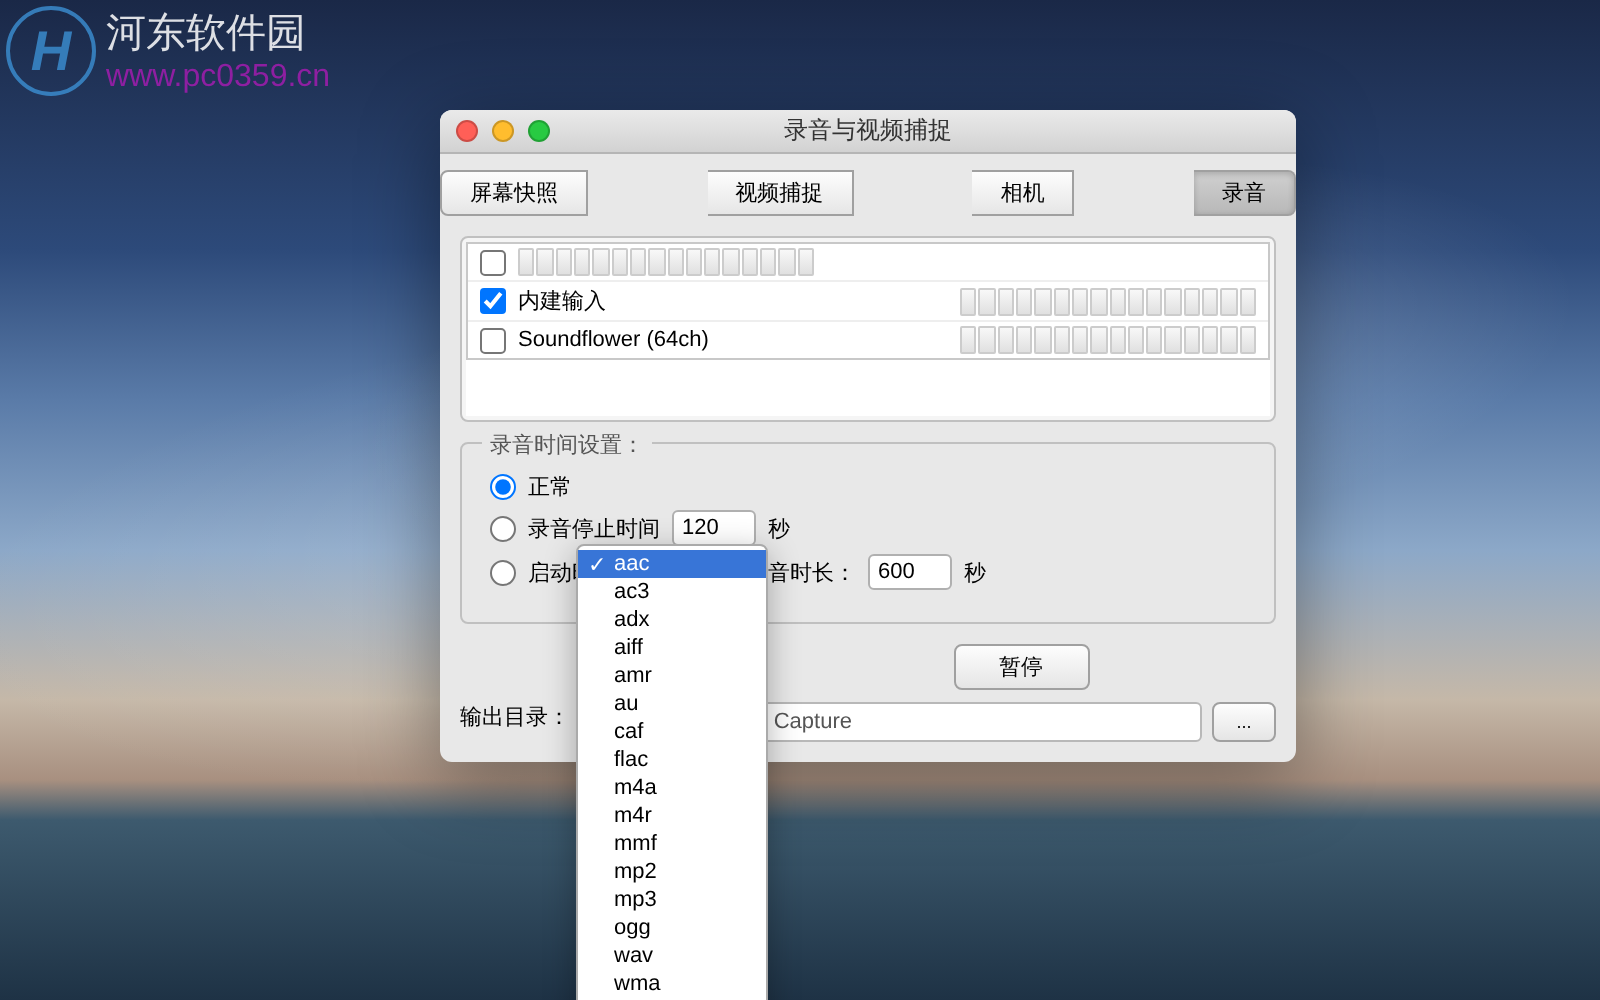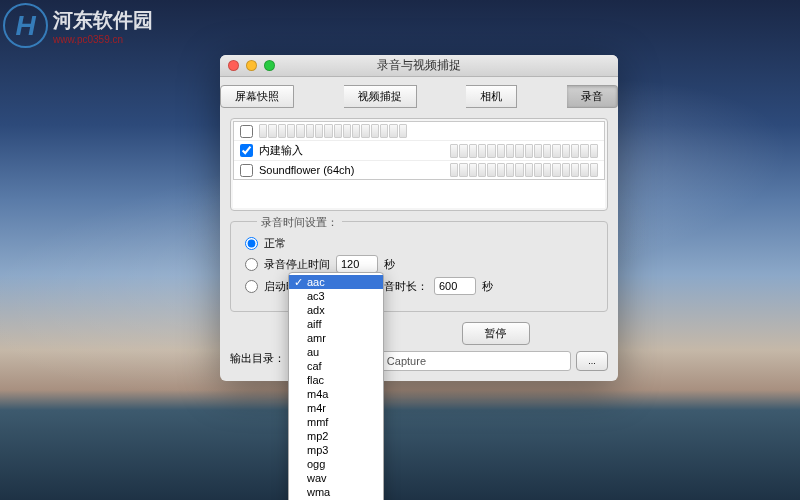--- a/index.html
+++ b/index.html
@@ -1,23 +1,23 @@
 <!DOCTYPE html>
 <html><head>
 <meta charset="utf-8">
 <style>
 *{margin:0;padding:0;box-sizing:border-box;font-family:-apple-system,"Lucida Grande",sans-serif;font-size:11px}
 body{width:800px;height:500px;background:linear-gradient(to bottom,#1a2847 0%,#2d4a7a 25%,#5a7ba8 40%,#8ca8c8 55%,#c5b8a8 70%,#a89080 78%,#3d5a6e 82%,#1e3245 100%);position:relative;overflow:hidden}
 .cloud{position:absolute;width:900px;height:300px;background:radial-gradient(ellipse at 60% 40%,rgba(255,255,255,0.25) 0%,transparent 40%),radial-gradient(ellipse at 40% 60%,rgba(255,255,255,0.15) 0%,transparent 45%);transform:rotate(-8deg);top:80px;left:-50px}
 .watermark{position:absolute;top:3px;left:3px;width:180px;display:flex;align-items:center;opacity:0.85}
 .logo{width:45px;height:45px;border:2px solid #3a8acc;border-radius:50%;display:flex;align-items:center;justify-content:center;font-size:28px;font-weight:bold;color:#3a8acc;font-style:italic}
 .wm-text{margin-left:5px;color:#fff}
-.wm-text .brand{font-size:20px;font-weight:bold}
-.wm-text .url{font-size:10px;color:#b91c1c;display:block}
-.window{position:absolute;left:220px;top:55px;width:398px;background:#e8e8e8;border-radius:6px;box-shadow:0 8px 40px rgba(0,0,0,0.4)}
+.wm-text .brand{font-size:20px;font-weight:normal}
+.wm-text .url{font-size:16px;color:#a21caf;display:block}
+.window{position:absolute;left:220px;top:55px;width:428px;background:#e8e8e8;border-radius:6px;box-shadow:0 8px 40px rgba(0,0,0,0.4)}
 .titlebar{height:22px;background:linear-gradient(#eaeaea,#d2d2d2);border-bottom:1px solid #b5b5b5;border-radius:6px 6px 0 0;display:flex;align-items:center;padding:0 8px;position:relative}
 .traffic{display:flex;gap:7px}
 .dot{width:11px;height:11px;border-radius:50%;border:1px solid rgba(0,0,0,0.2)}
 .dot.r{background:#ff5f57}.dot.y{background:#ffbd2e}.dot.g{background:#28ca42}
 .wtitle{position:absolute;left:0;right:0;text-align:center;font-size:12px;color:#333}
 .tabs{display:flex;justify-content:space-between;gap:0;margin-top:8px}
 .tab{padding:3px 14px;background:linear-gradient(#fdfdfd,#e6e6e6);border:1px solid #a0a0a0;font-size:11px;cursor:pointer}
 .tab:first-child{border-radius:4px 0 0 4px}
 .tab:last-child{border-radius:0 4px 4px 0}
 .tab+.tab{border-left:none}
@@ -25,21 +25,21 @@
 .panel{margin:10px;background:#f5f5f5;border:1px solid #c0c0c0;border-radius:4px;padding:2px}
 .devices{background:#fff;border:1px solid #c8c8c8}
 .device{display:flex;align-items:center;padding:2px 6px;border-bottom:1px solid #eee}
 .device:last-child{border-bottom:none}
 .device input{margin-right:6px}
 .device .name{flex:1}
 .meter{width:148px;height:14px;display:flex;gap:1px}
 .meter span{flex:1;background:linear-gradient(#f8f8f8,#e0e0e0);border:1px solid #ccc;border-radius:1px}
 .blank{height:28px;background:#fff}
 .fieldset{margin:10px;border:1px solid #c0c0c0;border-radius:4px;padding:10px 14px 12px;position:relative;background:#e8e8e8}
-.legend{position:absolute;top:-7px;left:26px;background:#e8e8e8;padding:0 4px;font-size:11px;color:#555}
+.legend{position:absolute;top:-7px;left:10px;background:#e8e8e8;padding:0 4px;font-size:11px;color:#555}
 .radio-row{display:flex;align-items:center;gap:6px;margin:4px 0}
 .radio-row input[type=text]{width:42px;height:18px;border:1px solid #b0b0b0;border-radius:3px;padding:1px 4px;background:#fff;text-align:left}
 .radio-row .field-t{width:56px;text-align:center}
 .format-row{margin:10px 14px;display:flex;align-items:center;gap:6px}
 .format-row .label{font-size:11px;color:#444}
 .select-btn{width:80px;height:20px;background:linear-gradient(#fdfdfd,#e5e5e5);border:1px solid #a8a8a8;border-radius:4px;padding:2px 18px 2px 8px;position:relative;text-align:left;cursor:pointer}
 .select-btn::after{content:"";position:absolute;right:3px;top:3px;width:13px;height:13px;background:linear-gradient(#6fa8e8,#3d7acc);border-radius:2px}
 .select-btn::before{content:"";position:absolute;right:6px;top:5px;width:0;height:0;border-left:3px solid transparent;border-right:3px solid transparent;border-bottom:3px solid #fff;z-index:2;box-shadow:0 5px 0 -1px #fff}
 .dropdown{position:absolute;left:288px;top:272px;width:96px;background:#fff;border:1px solid #aaa;border-radius:4px;box-shadow:0 4px 16px rgba(0,0,0,0.3);z-index:100;padding:2px 0}
 .dropdown .opt{padding:1px 6px 1px 18px;position:relative;cursor:pointer}

